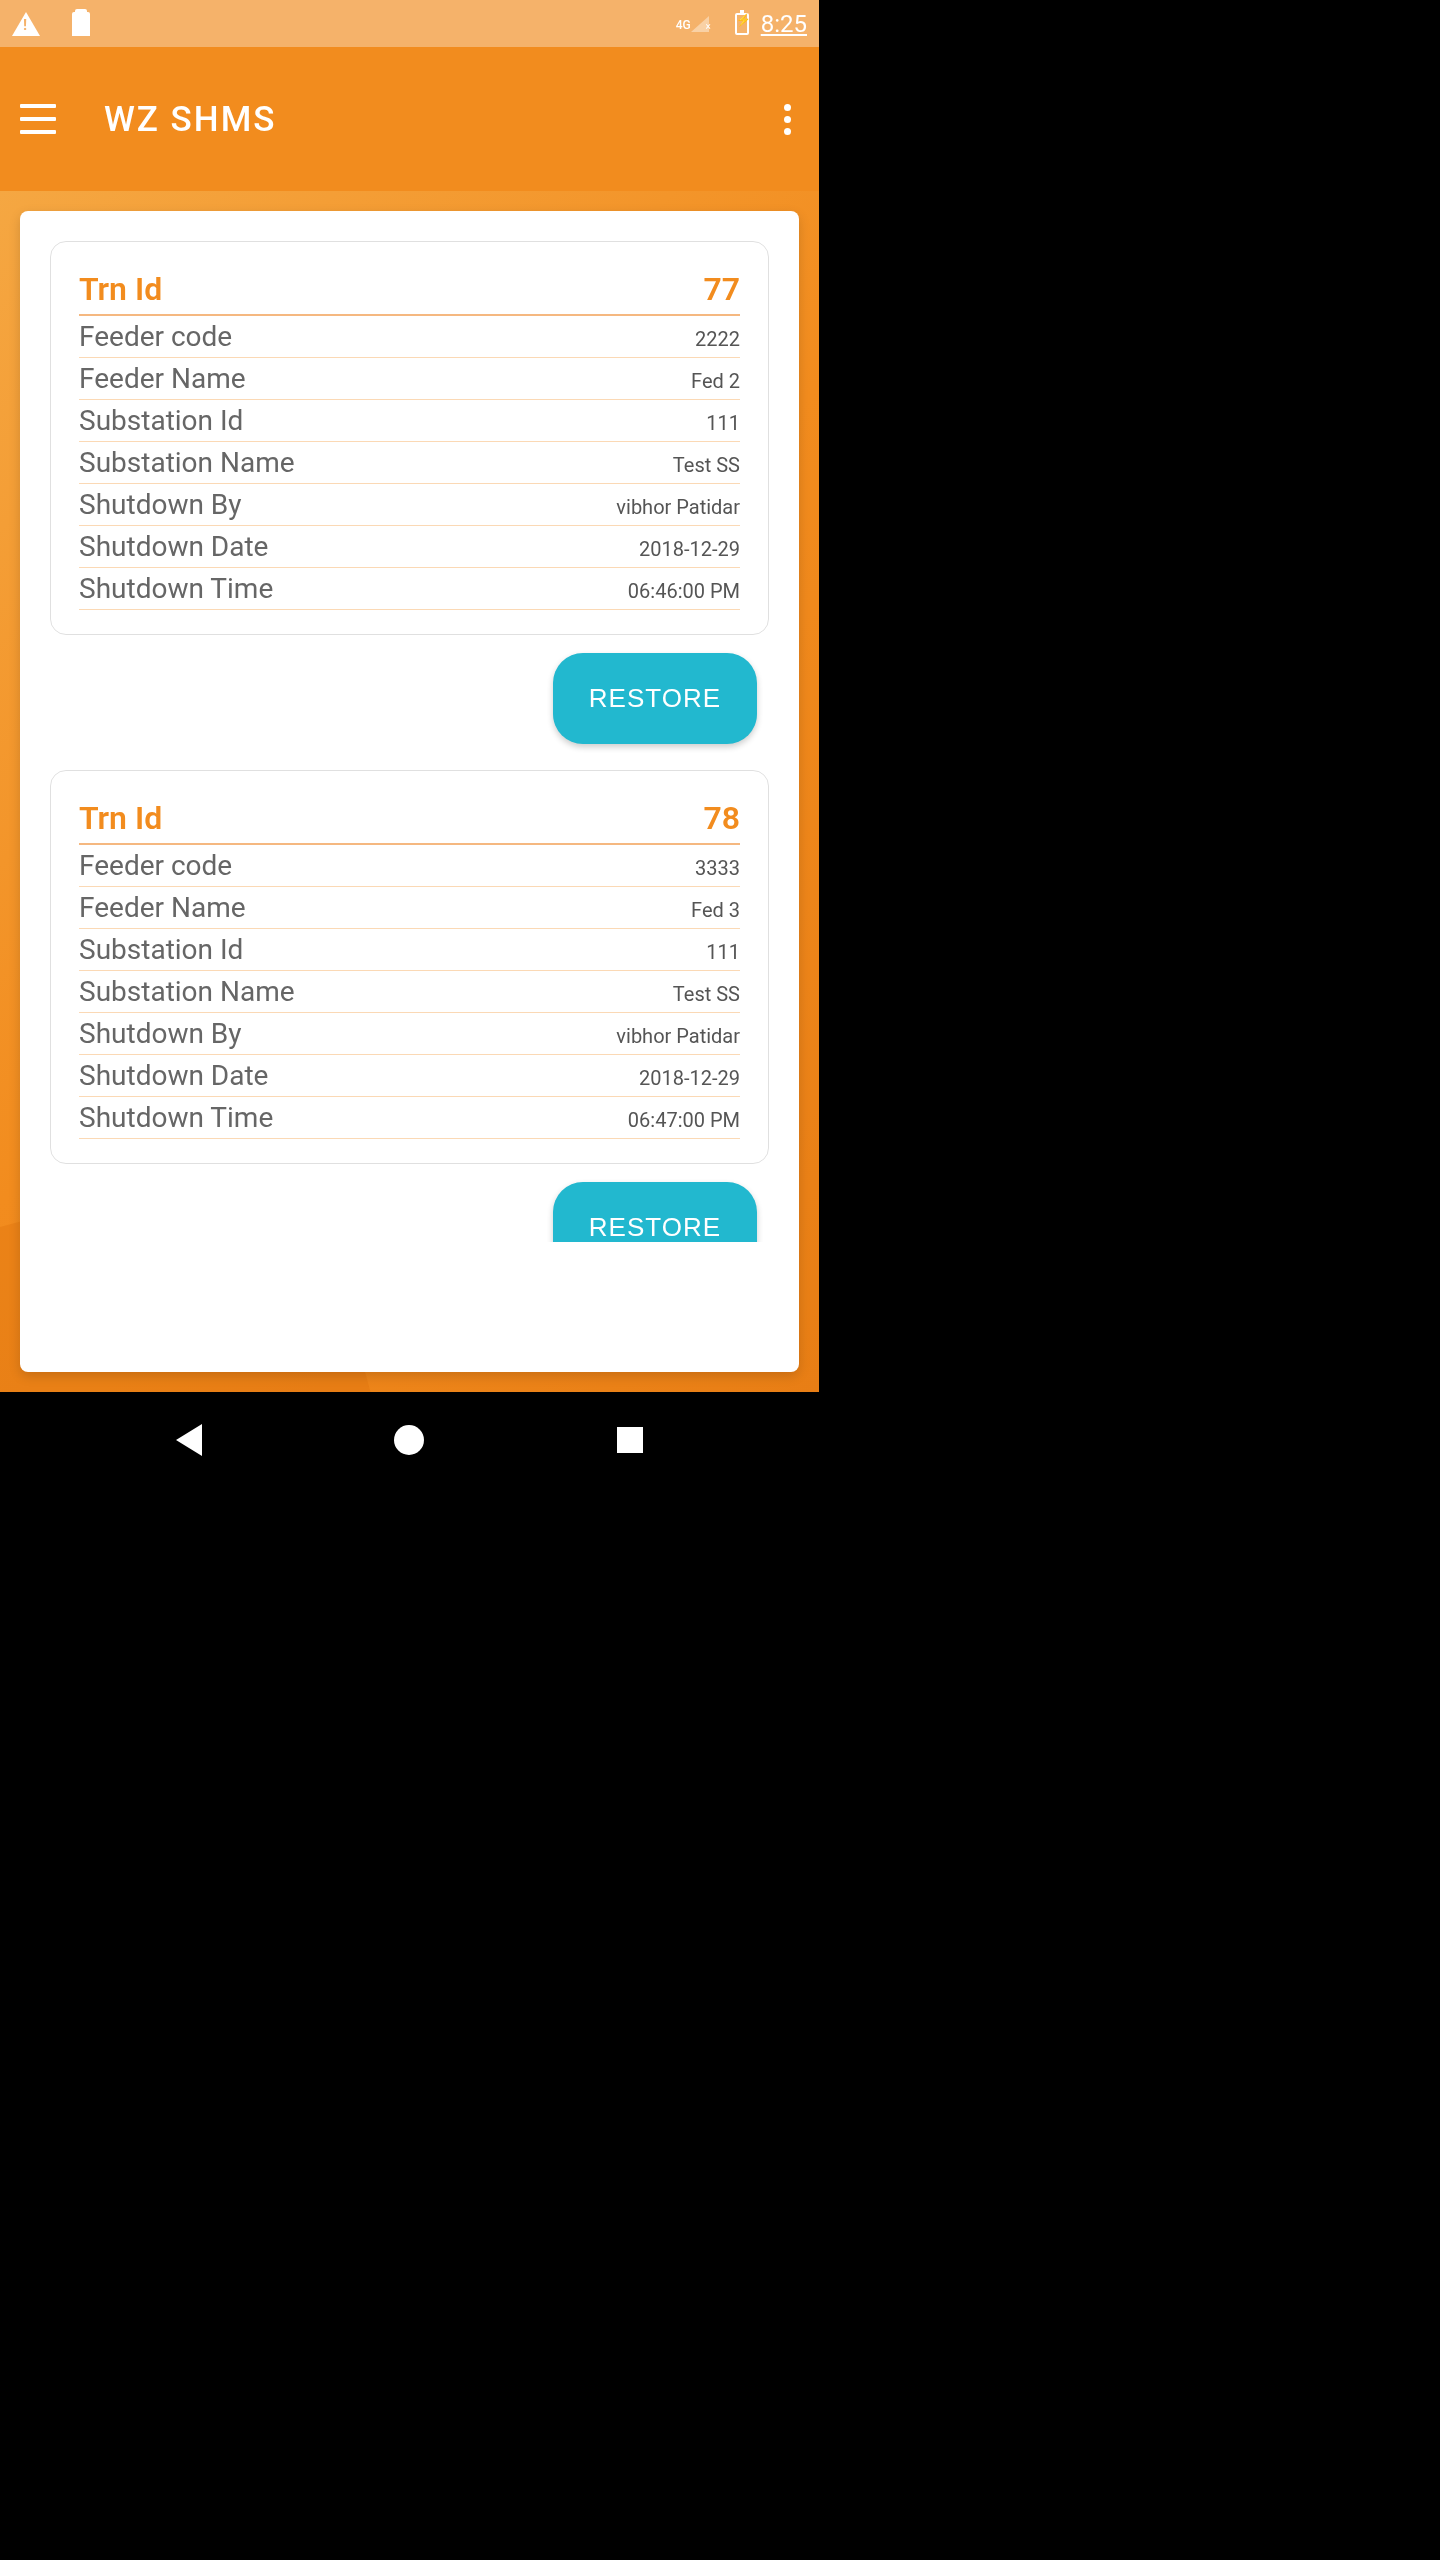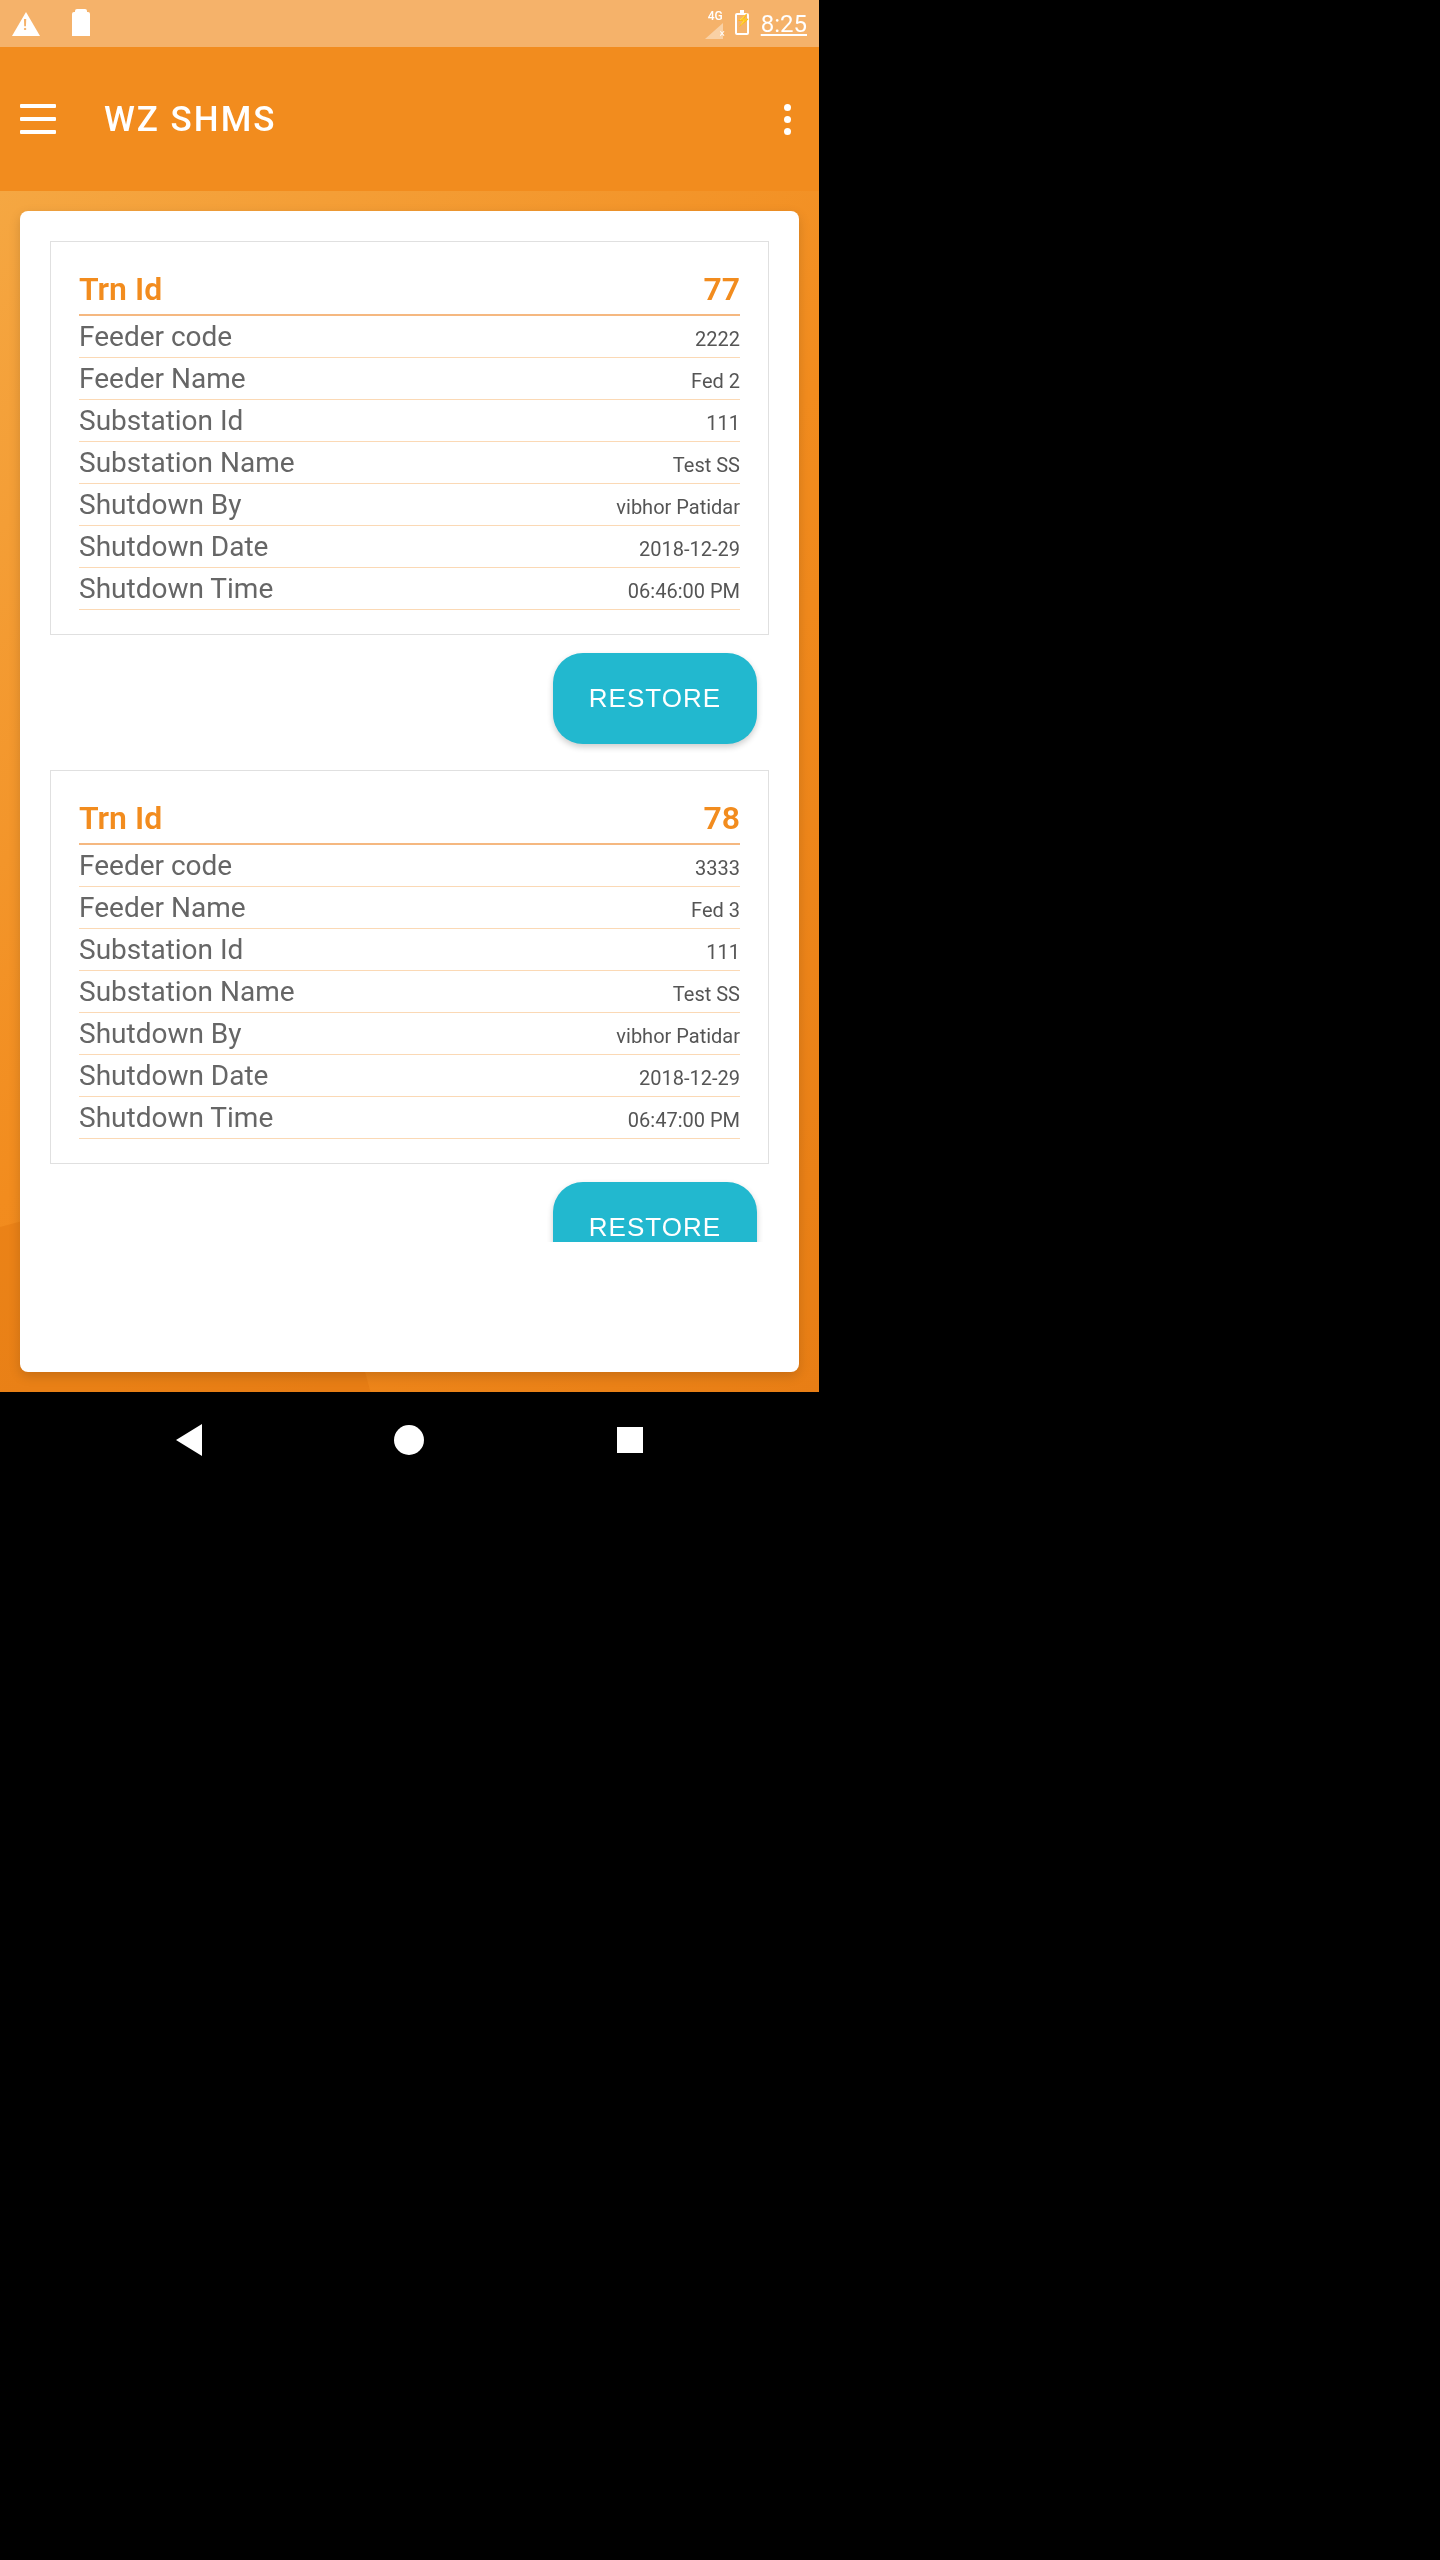--- a/index.html
+++ b/index.html
@@ -64,23 +64,22 @@
       position: absolute;
       top: -3px;
       left: 3px;
       right: 3px;
       height: 5px;
       background: #fff;
       border-radius: 2px 2px 0 0;
     }
     .signal-wrap {
       display: flex;
-      flex-direction: column;
       align-items: flex-end;
-      margin-right: 2px;
+      margin-right: 16px;
     }
     .signal-4g {
       font-size: 12px;
       font-weight: 500;
     }
     .signal-triangle {
       width: 0;
       height: 0;
       border-style: solid;
       border-width: 0 0 16px 18px;
@@ -211,21 +210,21 @@
     }
     .card-body {
       padding: 30px;
       overflow-y: auto;
       height: calc(100% - 130px);
     }
     
     
     .entry-card {
       border: 1px solid #e0e0e0;
-      border-radius: 0;
+      border-radius: 16px;
       padding: 24px 28px;
       margin-bottom: 16px;
     }
     .entry-row {
       display: flex;
       justify-content: space-between;
       align-items: baseline;
       border-bottom: 1px solid #FBD9B5;
       padding: 4px 0;
     }

